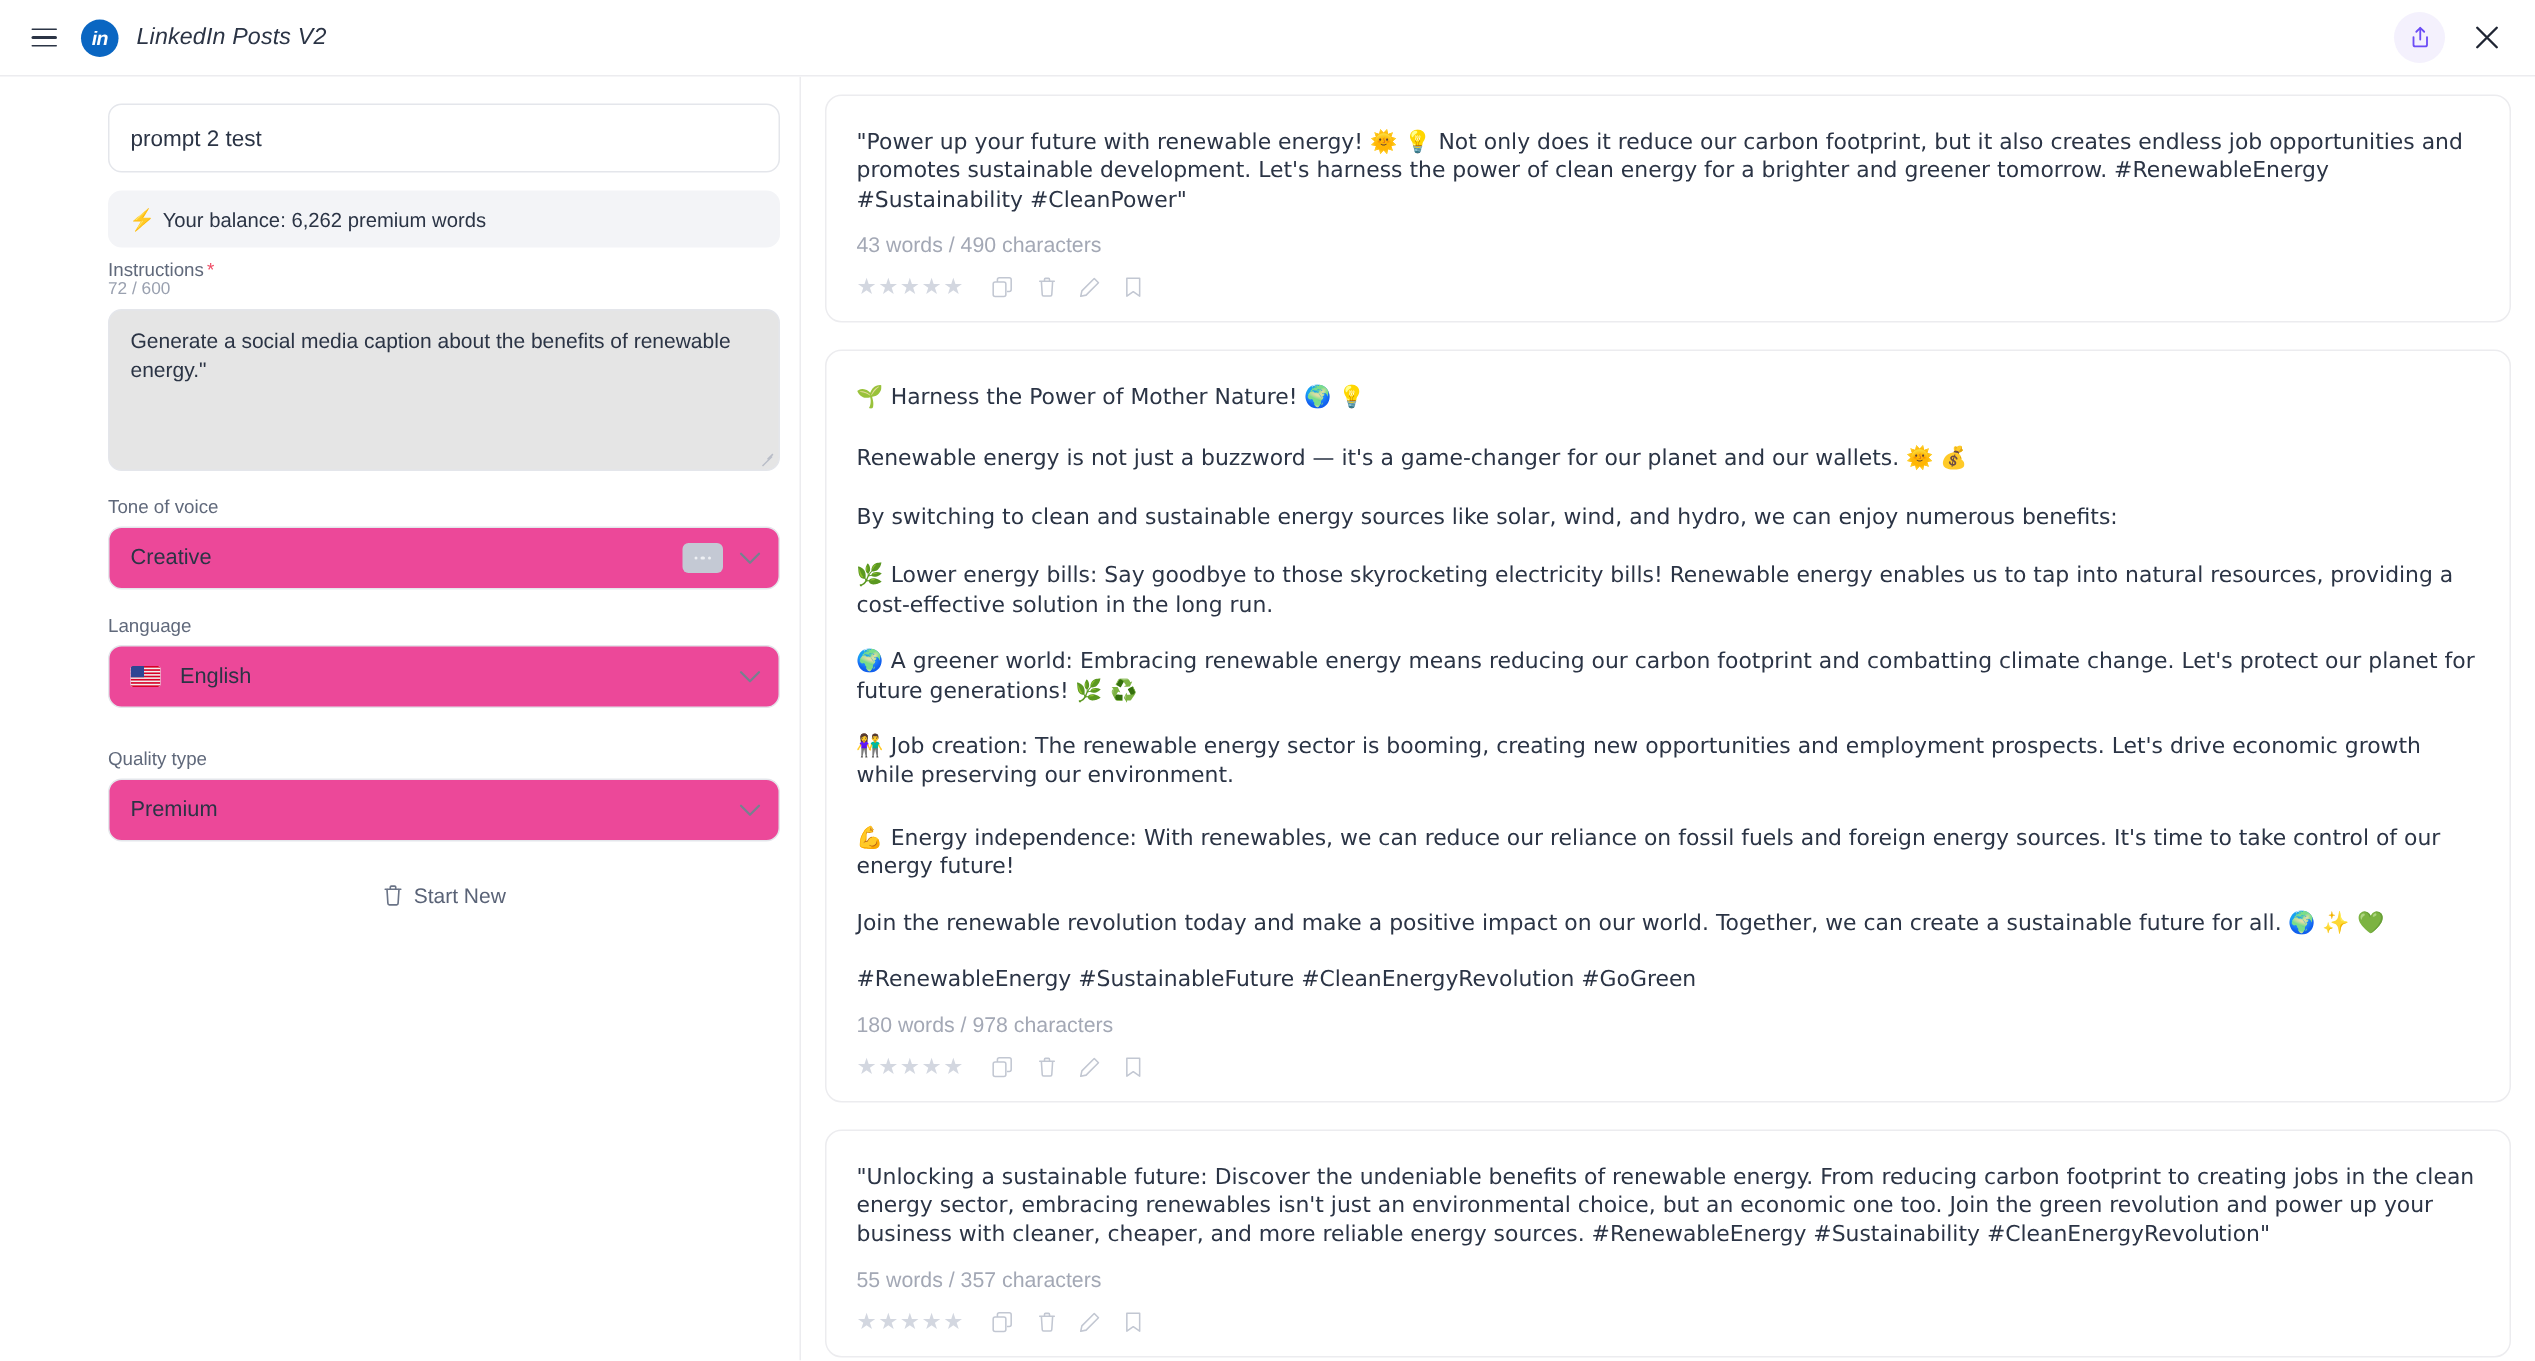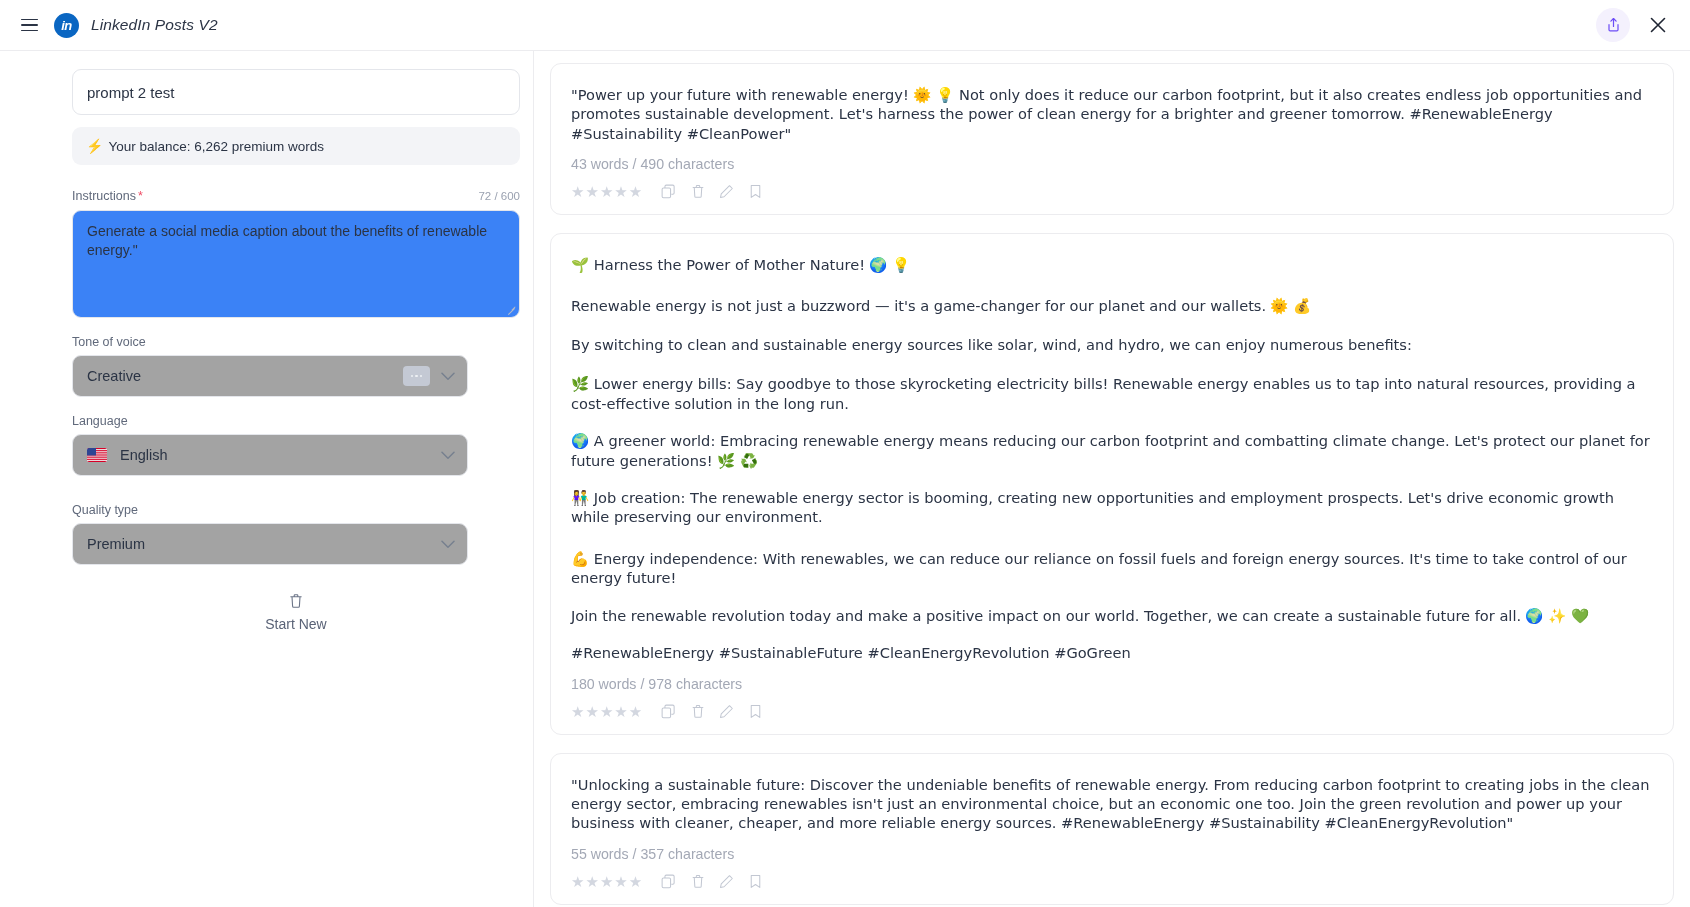--- a/index.html
+++ b/index.html
@@ -94,63 +94,64 @@
     background: #f3f4f7;
     border-radius: 9px;
     display: flex; align-items: center;
     padding: 0 14px;
     font-size: 13.5px;
     color: #2b3445;
   }
   .bolt { color: #6c4df6; font-size: 14px; margin-right: 5px; line-height: 1; }
 
   .field-label-row {
-    margin-top: 24px;
+    margin-top: 8px;
     display: flex; align-items: baseline; justify-content: space-between;
     width: 448px;
+    flex-direction: column;
   }
   .field-label { font-size: 12.5px; color: #60697b; }
   .req { color: #ef4b64; margin-left: 2px; }
   .counter { font-size: 11.5px; color: #9aa1b0; text-align: center; }
 
   .instructions-box {
     margin-top: 7px;
     width: 448px; height: 108px;
     border: 1px solid #e4e6eb;
     border-radius: 9px;
     padding: 11px 14px;
     font-size: 14px;
     line-height: 1.35;
     color: #2b3445;
     position: relative;
-    background: #3b82f6;
+    background: #e5e5e5;
     overflow: hidden;
   }
   .resize-grip {
     position: absolute; right: 3px; bottom: 3px;
     width: 10px; height: 10px;
   }
   .resize-grip:before, .resize-grip:after {
     content: ''; position: absolute; background: #b9bdc8;
     height: 1px; transform: rotate(-45deg); right: 0;
   }
   .resize-grip:before { width: 9px; bottom: 2px; }
   .resize-grip:after  { width: 5px; bottom: 5px; right: 0px; }
 
   .label-plain { margin-top: 17px; font-size: 12.5px; color: #60697b; }
 
   .select-box {
     margin-top: 6px;
-    width: 396px; height: 42px;
+    width: 448px; height: 42px;
     border: 1px solid #e4e6eb;
     border-radius: 9px;
     display: flex; align-items: center;
     padding: 0 11px 0 14px;
     font-size: 14.5px; color: #2b3445;
-    background: #a3a3a3;
+    background: #ec4899;
     cursor: pointer;
   }
   .select-value { flex: 1 1 auto; }
   .dots-badge {
     width: 27px; height: 20px;
     background: #c4c9d4;
     border-radius: 4px;
     display: flex; align-items: center; justify-content: center;
     gap: 2px;
     margin-right: 10px;
@@ -166,21 +167,20 @@
     background: #f0f1f4;
   }
 
   .start-new {
     margin-top: 28px;
     width: 448px;
     display: flex; align-items: center; justify-content: center;
     gap: 7px;
     font-size: 14px; color: #5a6377;
     cursor: pointer;
-    flex-direction: column;
   }
 
   
   .card {
     border: 1px solid #ececef;
     border-radius: 11px;
     padding: 21px 20px 14px 20px;
     margin-bottom: 18px;
     background: #fff;
   }

